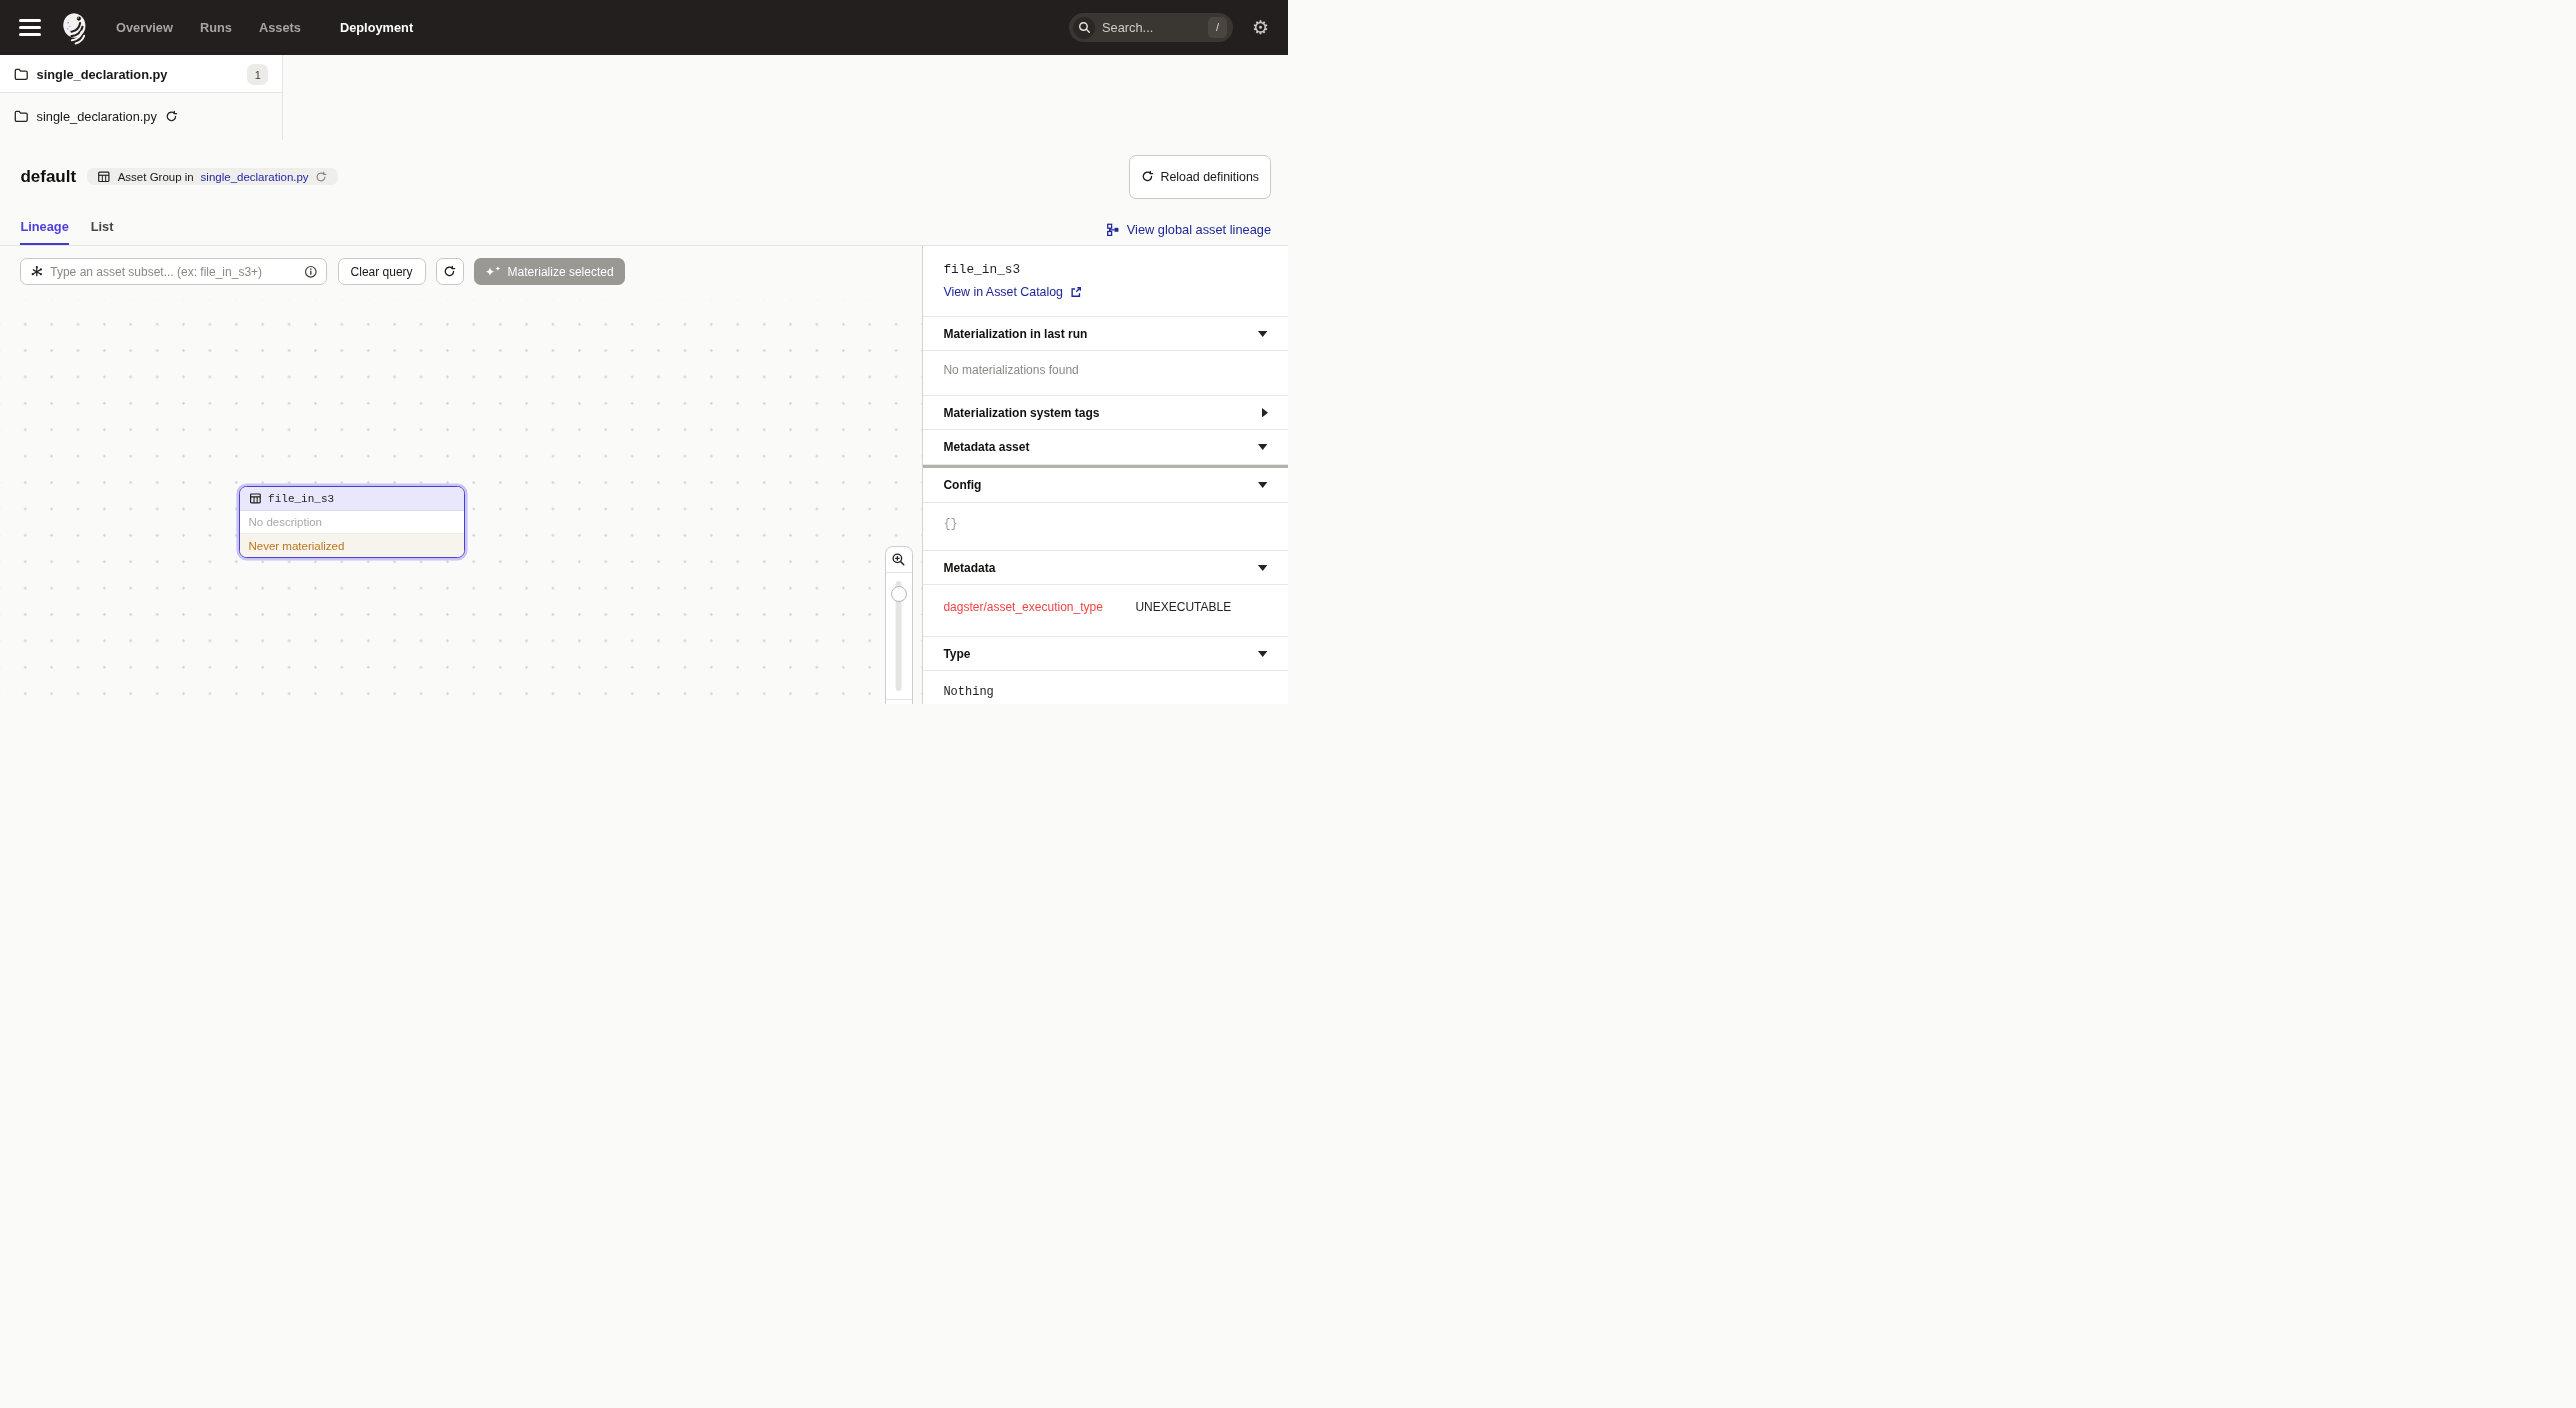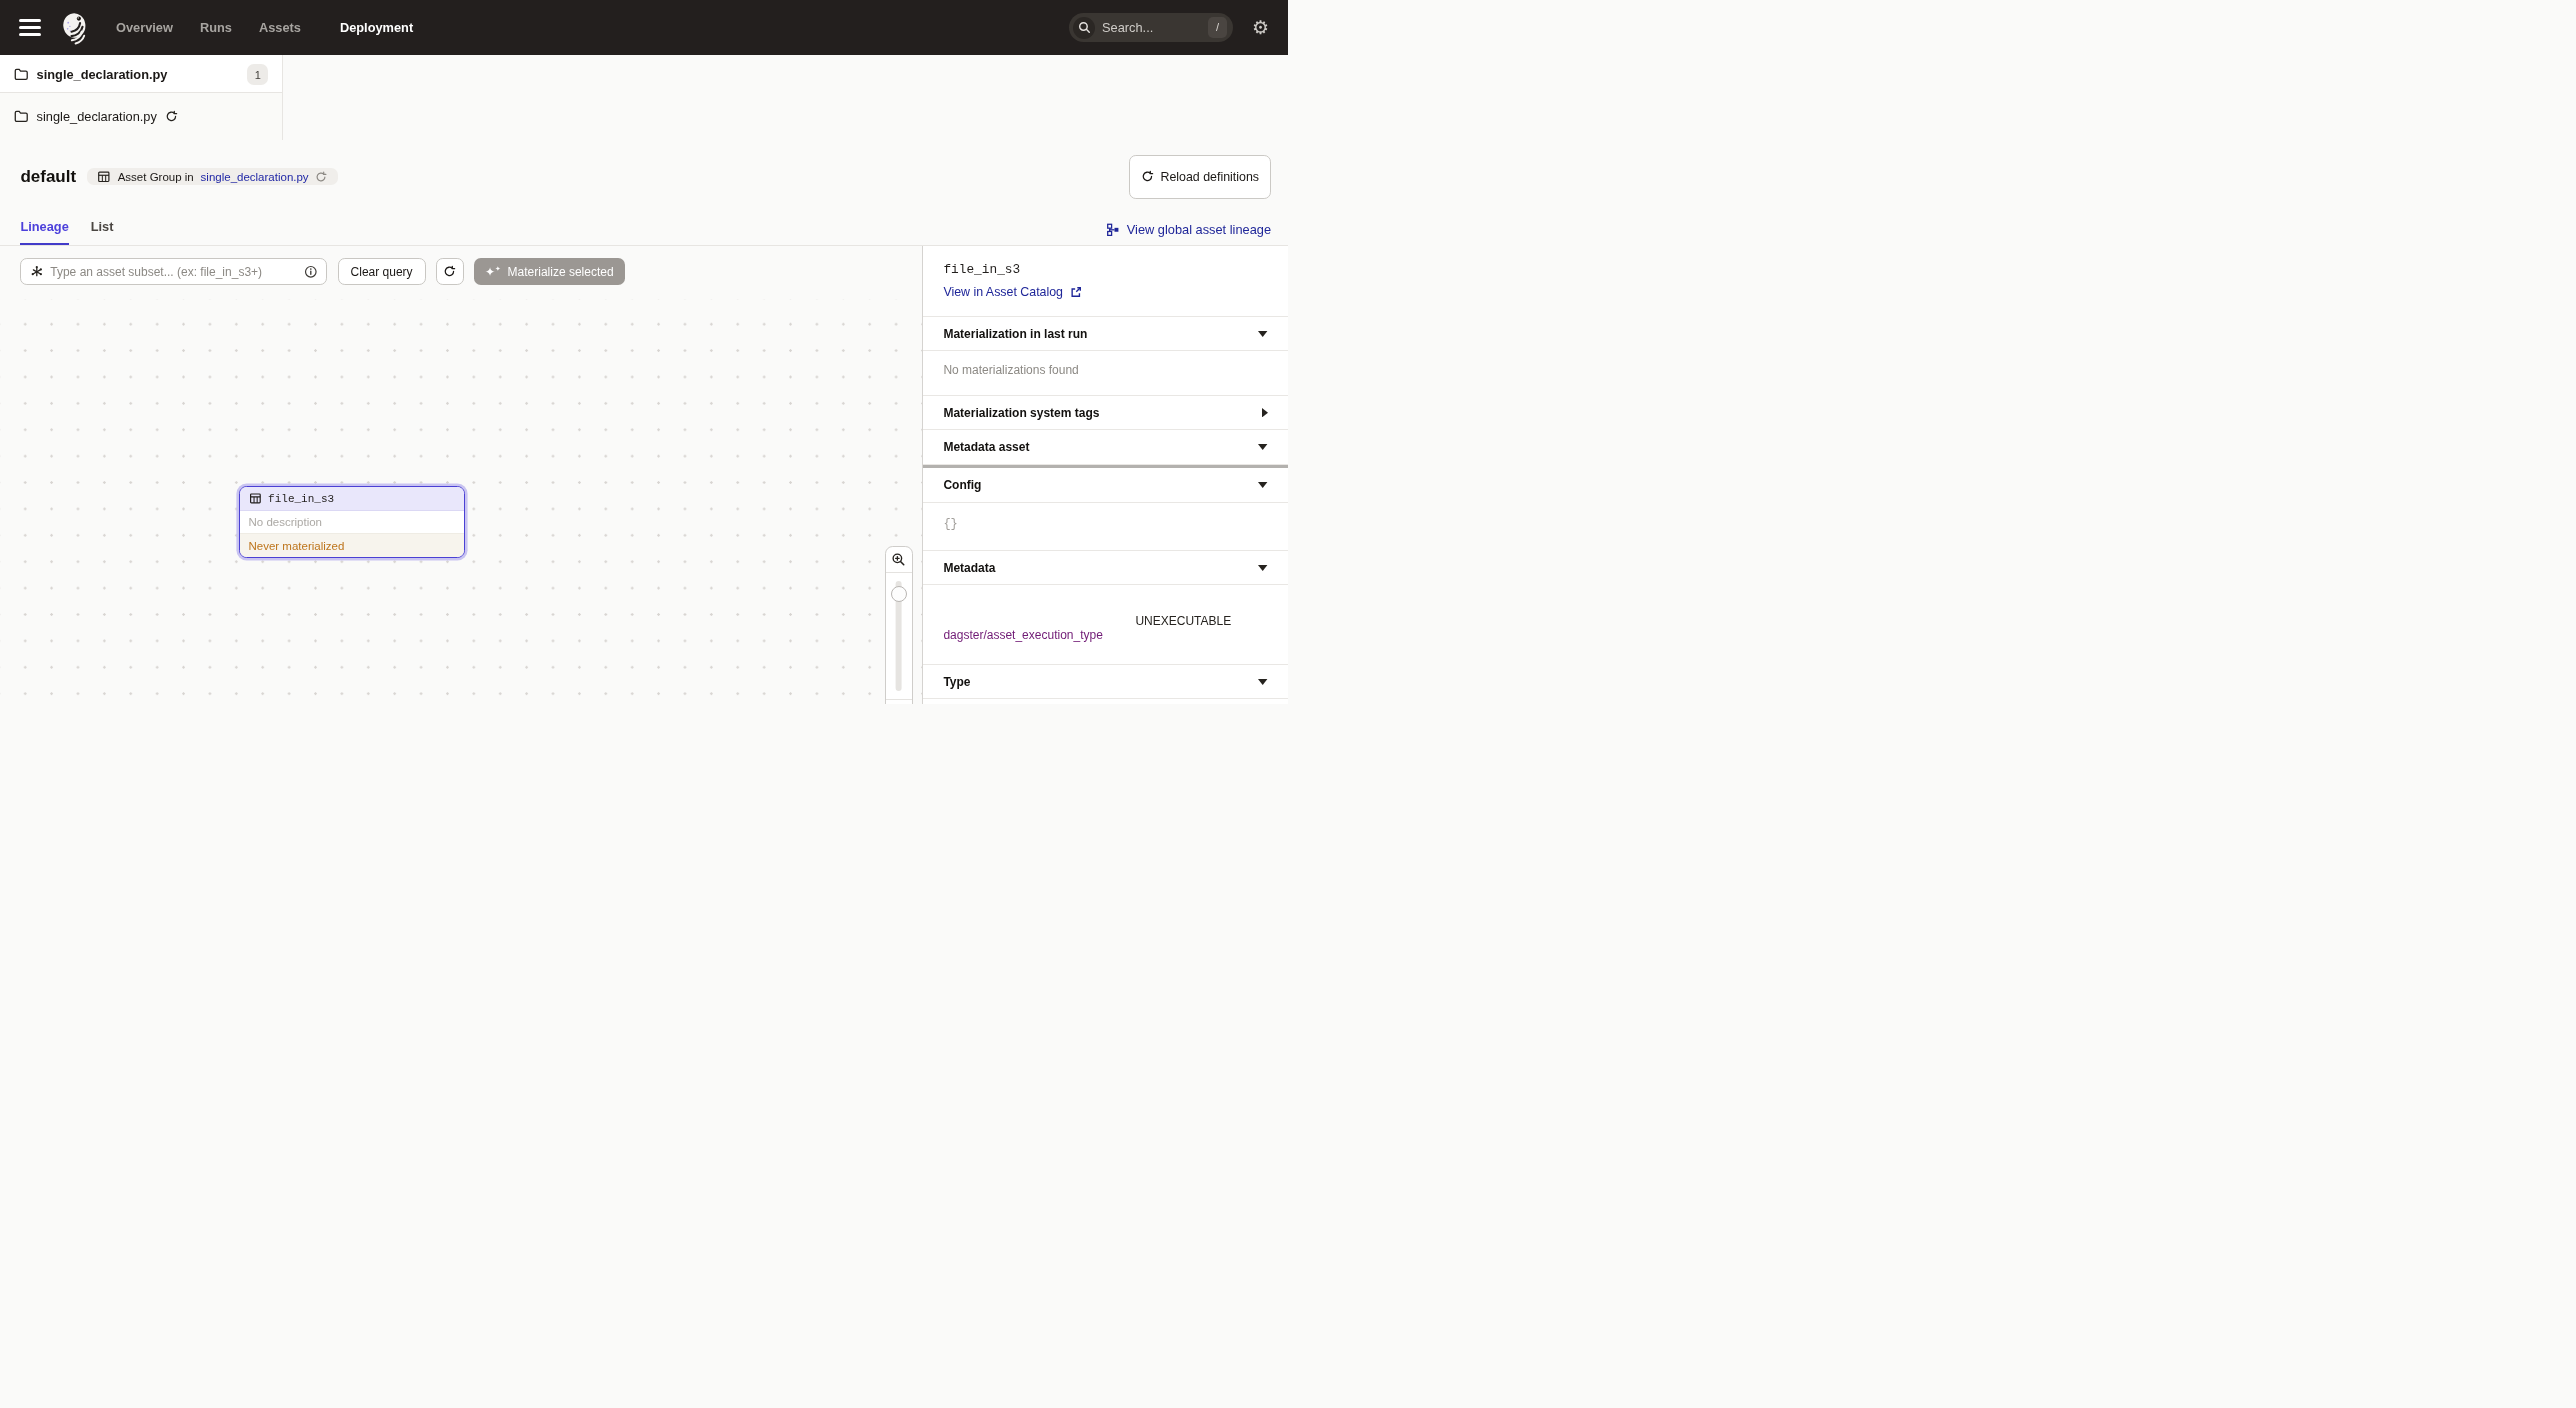--- a/index.html
+++ b/index.html
@@ -90,21 +90,21 @@
   .ptitle { font-family:"Liberation Mono",monospace; font-size:12.8px; color:#211E1C; margin-bottom:8.5px; }
   .catalog-link { display:inline-flex; align-items:center; gap:6.8px; color:#1F2699; font-size:12.4px; text-decoration:none; cursor:pointer; }
   .sec-header { display:flex; align-items:center; height:35px; padding:0 20.4px; border-top:0.9px solid #E9E7E4; border-bottom:0.9px solid #E9E7E4; font-weight:700; font-size:12px; color:#13110F; cursor:pointer; }
   .sec-header + .sec-header, .splitter + .sec-header { border-top:none; }
   .sec-caret { margin-left:auto; display:flex; align-items:center; }
   .sec-empty { padding:12px 20.4px 18px; color:#8C8984; }
   .splitter { height:3.4px; background:#B3B1AE; cursor:row-resize; }
   .config-val { padding:13.6px 20.4px 19px; color:#A19E9A; font-family:"Liberation Mono",monospace; font-size:12px; }
   .meta-body { padding:15.3px 20.4px 22px; }
   .meta-row { display:flex; align-items:center; }
-  .meta-key { width:192px; flex:none; color:#701a75;margin-top:28px; }
+  .meta-key { width:192px; flex:none; color:#ef4444; }
   .meta-val { color:#26231F; }
   .type-val { padding:13.6px 20.4px; font-family:"Liberation Mono",monospace; color:#26231F; }
 
   svg { display:block; }
 </style>
 </head>
 <body>
 
 <header class="topnav">
   <div class="hamburger">

